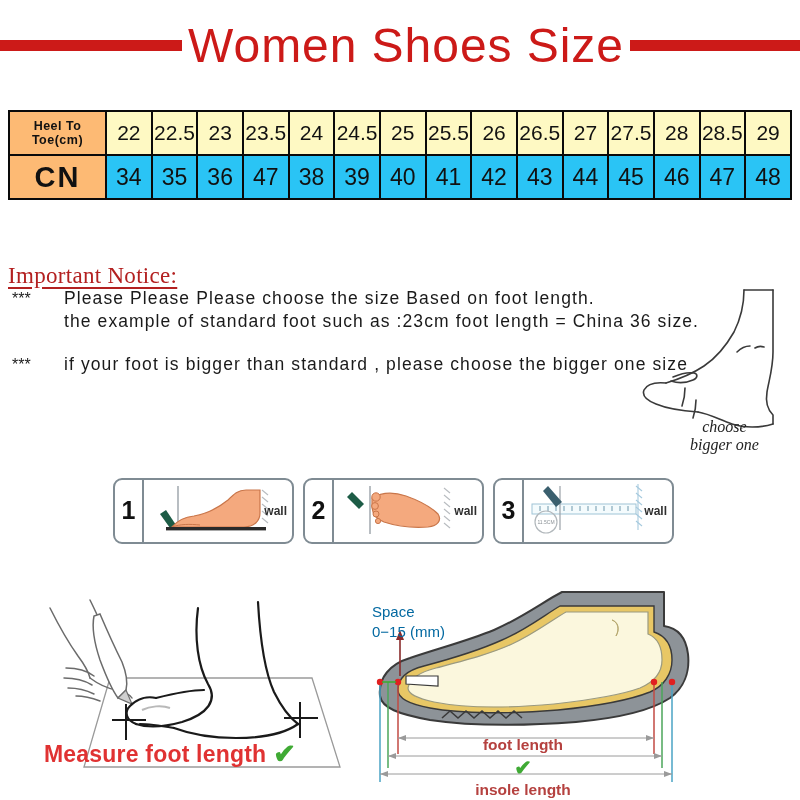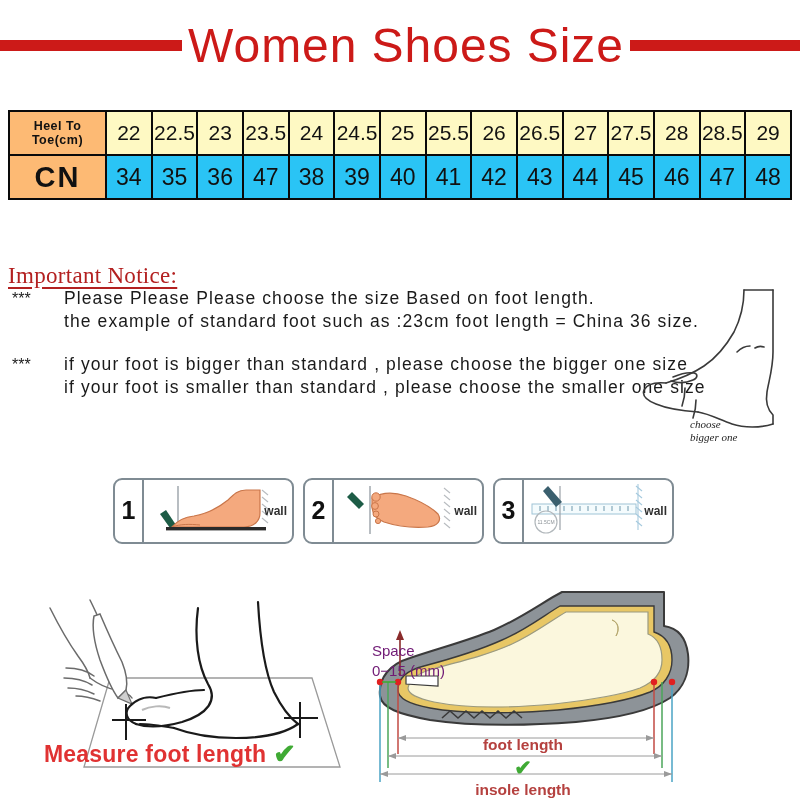--- a/index.html
+++ b/index.html
@@ -86,22 +86,22 @@
   .n-line.indent .stars { visibility: hidden; }
   .n-line.gap { margin-top: 22px; }
 
   
   .foot-sketch {
     position: absolute; left: 640px; top: 282px; width: 160px; height: 180px;
   }
   .sketch-caption {
     position: absolute; left: 690px; top: 418px;
     font-family: "Liberation Serif", serif;
-    font-style: italic; font-size: 11px; color: #222;
-    line-height: 1.15; text-align: left;
+    font-style: italic; font-size: 16px; color: #222;
+    line-height: 1.15; text-align: center;
   }
 
   
   .steps {
     position: absolute; left: 113px; top: 478px;
     display: flex; gap: 9px;
   }
   .step {
     width: 177px; height: 62px;
     border: 2px solid #7f8b93;
@@ -133,23 +133,22 @@
     letter-spacing: .2px;
     display: flex; align-items: center; gap: 7px;
     font-family: "Liberation Sans", sans-serif;
   }
   .check-green { color: #3faa34; font-size: 27px; font-weight: bold; }
 
   
   .shoe-art { position: absolute; left: 362px; top: 578px; width: 438px; height: 222px; }
   .space-label {
     position: absolute; left: 372px; top: 602px;
-    font-size: 15px; color: #701a75; line-height: 1.35;
+    font-size: 15px; color: #0369a1; line-height: 1.35;
     font-family: "Liberation Sans", sans-serif;
-    margin-top: 39px;
   }
   .len-labels {
     position: absolute; left: 470px; top: 736px;
     font-size: 15.5px; font-weight: bold; color: #b5413f;
     line-height: 1.18; font-family: "Liberation Sans", sans-serif;
   }
   .len-labels div { display: flex; align-items: center; gap: 2px; white-space: nowrap; flex-direction: column; }
   .mk-ok  { color: #3faa34; font-size: 21px; }
   .mk-no  { color: #e02020; font-size: 21px; }
 </style>
@@ -215,24 +214,20 @@
       <span>Please  Please  Please  choose  the  size  Based  on  foot  length.</span>
     </div>
     <div class="n-line indent">
       <span class="stars">***</span>
       <span>the  example  of  standard  foot  such  as :23cm  foot  length  =  China 36 size.</span>
     </div>
     <div class="n-line gap">
       <span class="stars">***</span>
       <span>if  your  foot  is  bigger  than  standard ,  please  choose  the  bigger  one  size</span>
     </div>
-    <div class="n-line indent">
-      <span class="stars">***</span>
-      <span>if  your  foot  is  smaller  than  standard ,  please  choose  the  smaller  one  size</span>
-    </div>
   </div>
 
   <div class="foot-sketch">
     <svg width="160" height="180" viewBox="0 0 160 180">
       <g fill="none" stroke="#3a3a3a" stroke-width="1.6" stroke-linecap="round" stroke-linejoin="round">
         <path d="M133 8 L133 70 C133 86 129 98 127 110 C125 122 128 128 133 133 L133 142"></path>
         <path d="M133 142 C120 146 104 146 92 142 C80 138 70 132 58 130"></path>
         <path d="M58 130 C44 129 28 127 16 122 C6 118 2 113 4 108 C7 102 16 100 26 101"></path>
         <path d="M26 101 C36 98 52 92 64 84 C76 76 86 64 94 50 C100 38 104 24 104 8"></path>
         <path d="M104 8 L133 8"></path>

